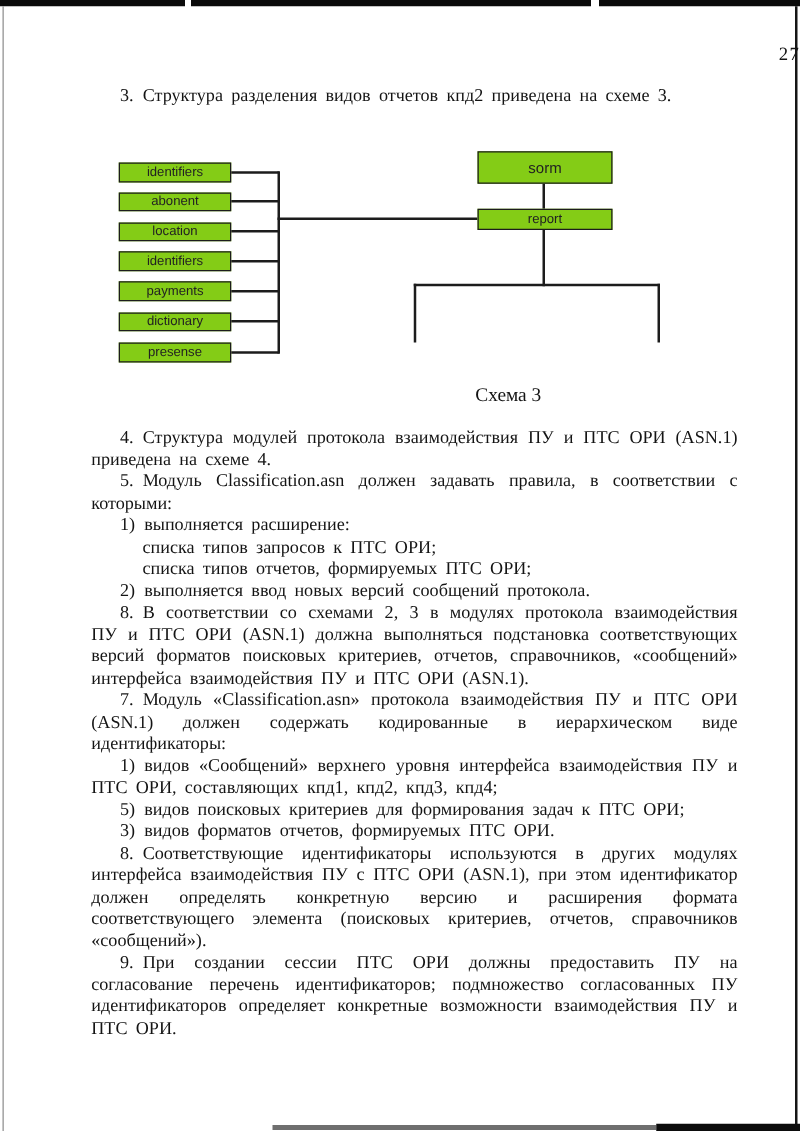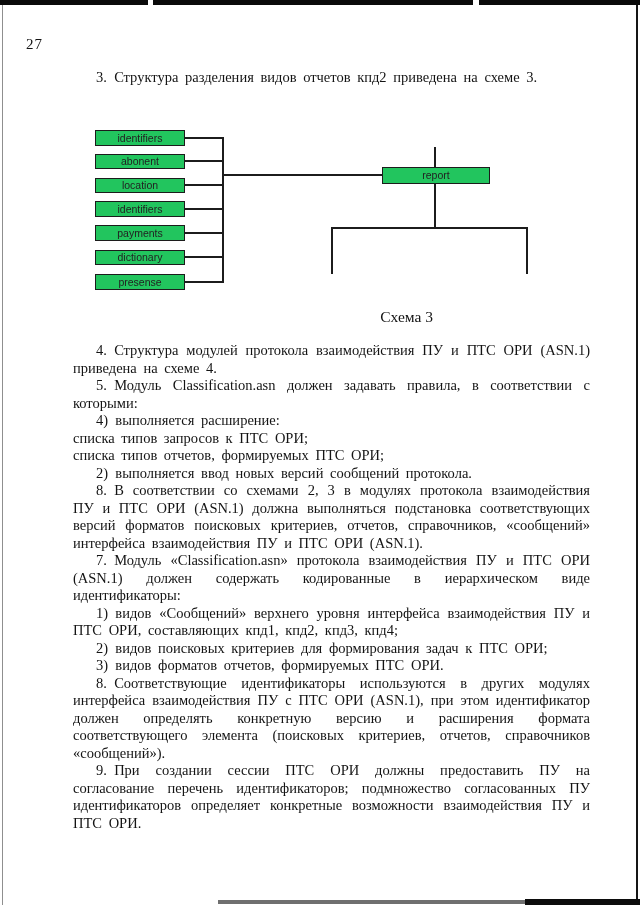--- a/index.html
+++ b/index.html
@@ -6,30 +6,30 @@
   body{width:640px;height:905px;background:#ffffff;position:relative;overflow:hidden;
        font-family:"Liberation Serif",serif;color:#141414;}
   
   .top-bar{position:absolute;left:0;top:0;width:640px;height:5px;
     background:linear-gradient(90deg,#0a0a0a 0 148px,#fff 148px 153px,#0a0a0a 153px 473px,#fff 473px 479px,#0a0a0a 479px 100%);}
   .left-line{position:absolute;left:2px;top:5px;width:1px;height:900px;background:#8f8f8f;}
   .right-line{position:absolute;left:636px;top:5px;width:2px;height:900px;background:#151515;}
   .bottom-gray{position:absolute;left:218px;top:900px;width:307px;height:4px;background:#6f6f6f;}
   .bottom-black{position:absolute;left:525px;top:899px;width:115px;height:6px;background:#0c0c0c;}
   
-  .page-number{position:absolute;left:26px;top:36px;width:614px;text-align:left;
+  .page-number{position:absolute;left:26px;top:36px;width:614px;text-align:right;
     font-size:15px;letter-spacing:1px;}
   .intro{position:absolute;left:73px;top:69px;width:517px;}
   .para{font-size:14.5px;line-height:17.5px;margin:0;text-align:justify;word-spacing:3px;}
   .indent{text-indent:23px;}
-  .flush{text-indent:0;}
+  .flush{text-indent:0;margin-left:41px;}
   .body-text{position:absolute;left:73px;top:342px;width:517px;}
   
   .scheme{position:absolute;left:0;top:115px;width:640px;height:195px;}
-  .box{position:absolute;box-sizing:border-box;border:1.5px solid #1c1c1c;background:#22c55e;
+  .box{position:absolute;box-sizing:border-box;border:1.5px solid #1c1c1c;background:#84cc16;
     font-family:"Liberation Sans",sans-serif;font-size:10.5px;color:#222;
     display:flex;align-items:center;justify-content:center;}
   .lbox{left:95px;width:90px;height:15.5px;}
   .ln{position:absolute;background:#1c1c1c;}
   .caption{position:absolute;left:233px;top:308px;width:200px;text-align:right;
     font-size:15.5px;}
 </style>
 </head>
 <body>
 
@@ -59,40 +59,41 @@
     <div class="ln" style="left:185px;top:69px;width:38px;height:2px"></div>
     <div class="ln" style="left:185px;top:92.5px;width:38px;height:2px"></div>
     <div class="ln" style="left:185px;top:116.5px;width:38px;height:2px"></div>
     <div class="ln" style="left:185px;top:141px;width:38px;height:2px"></div>
     <div class="ln" style="left:185px;top:165.5px;width:38px;height:2px"></div>
 
     <div class="ln" style="left:222px;top:21.5px;width:2px;height:146px"></div>
 
     <div class="ln" style="left:222px;top:59px;width:160px;height:2px"></div>
 
+    <div class="box" style="left:382px;top:6px;width:108px;height:26px;font-size:12px">sorm</div>
     <div class="ln" style="left:434px;top:32px;width:2px;height:20px"></div>
     <div class="box" style="left:382px;top:52px;width:108px;height:16.5px">report</div>
     <div class="ln" style="left:434px;top:68.5px;width:2px;height:45px"></div>
 
     <div class="ln" style="left:331px;top:112px;width:197px;height:2px"></div>
     <div class="ln" style="left:331px;top:112px;width:2px;height:47px"></div>
     <div class="ln" style="left:526px;top:112px;width:2px;height:47px"></div>
   </div>
 
   <div class="caption">Схема 3</div>
 
   <div class="body-text">
     <p class="para indent">4. Структура модулей протокола взаимодействия ПУ и ПТС ОРИ (ASN.1) приведена на схеме 4.</p>
     <p class="para indent">5. Модуль Classification.asn должен задавать правила, в соответствии с которыми:</p>
-    <p class="para indent">4) выполняется расширение:</p>
+    <p class="para indent">1) выполняется расширение:</p>
     <p class="para flush">списка типов запросов к ПТС ОРИ;</p>
     <p class="para flush">списка типов отчетов, формируемых ПТС ОРИ;</p>
     <p class="para indent">2) выполняется ввод новых версий сообщений протокола.</p>
     <p class="para indent">8. В соответствии со схемами 2, 3 в модулях протокола взаимодействия ПУ и ПТС ОРИ (ASN.1) должна выполняться подстановка соответствующих версий форматов поисковых критериев, отчетов, справочников, «сообщений» интерфейса взаимодействия ПУ и ПТС ОРИ (ASN.1).</p>
     <p class="para indent">7. Модуль «Classification.asn» протокола взаимодействия ПУ и ПТС ОРИ (ASN.1) должен содержать кодированные в иерархическом виде идентификаторы:</p>
     <p class="para indent">1) видов «Сообщений» верхнего уровня интерфейса взаимодействия ПУ и ПТС ОРИ, составляющих кпд1, кпд2, кпд3, кпд4;</p>
-    <p class="para indent">2) видов поисковых критериев для формирования задач к ПТС ОРИ;</p>
+    <p class="para indent">5) видов поисковых критериев для формирования задач к ПТС ОРИ;</p>
     <p class="para indent">3) видов форматов отчетов, формируемых ПТС ОРИ.</p>
     <p class="para indent">8. Соответствующие идентификаторы используются в других модулях интерфейса взаимодействия ПУ с ПТС ОРИ (ASN.1), при этом идентификатор должен определять конкретную версию и расширения формата соответствующего элемента (поисковых критериев, отчетов, справочников «сообщений»).</p>
     <p class="para indent">9. При создании сессии ПТС ОРИ должны предоставить ПУ на согласование перечень идентификаторов; подмножество согласованных ПУ идентификаторов определяет конкретные возможности взаимодействия ПУ и ПТС ОРИ.</p>
   </div>
 
 </div>
 
 </body></html>

